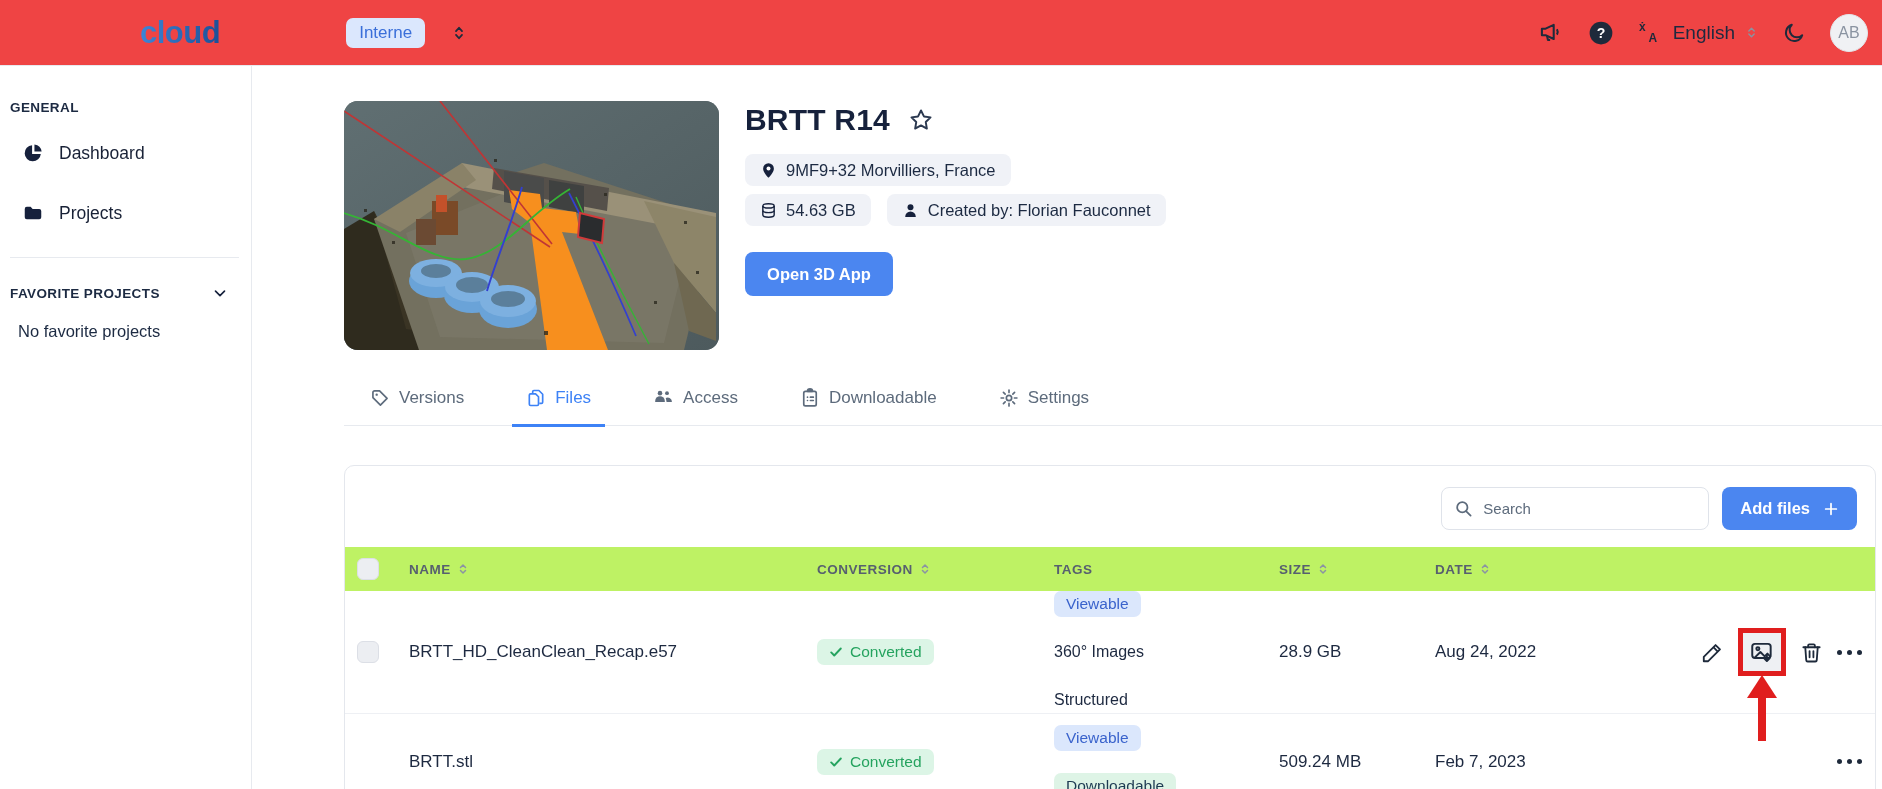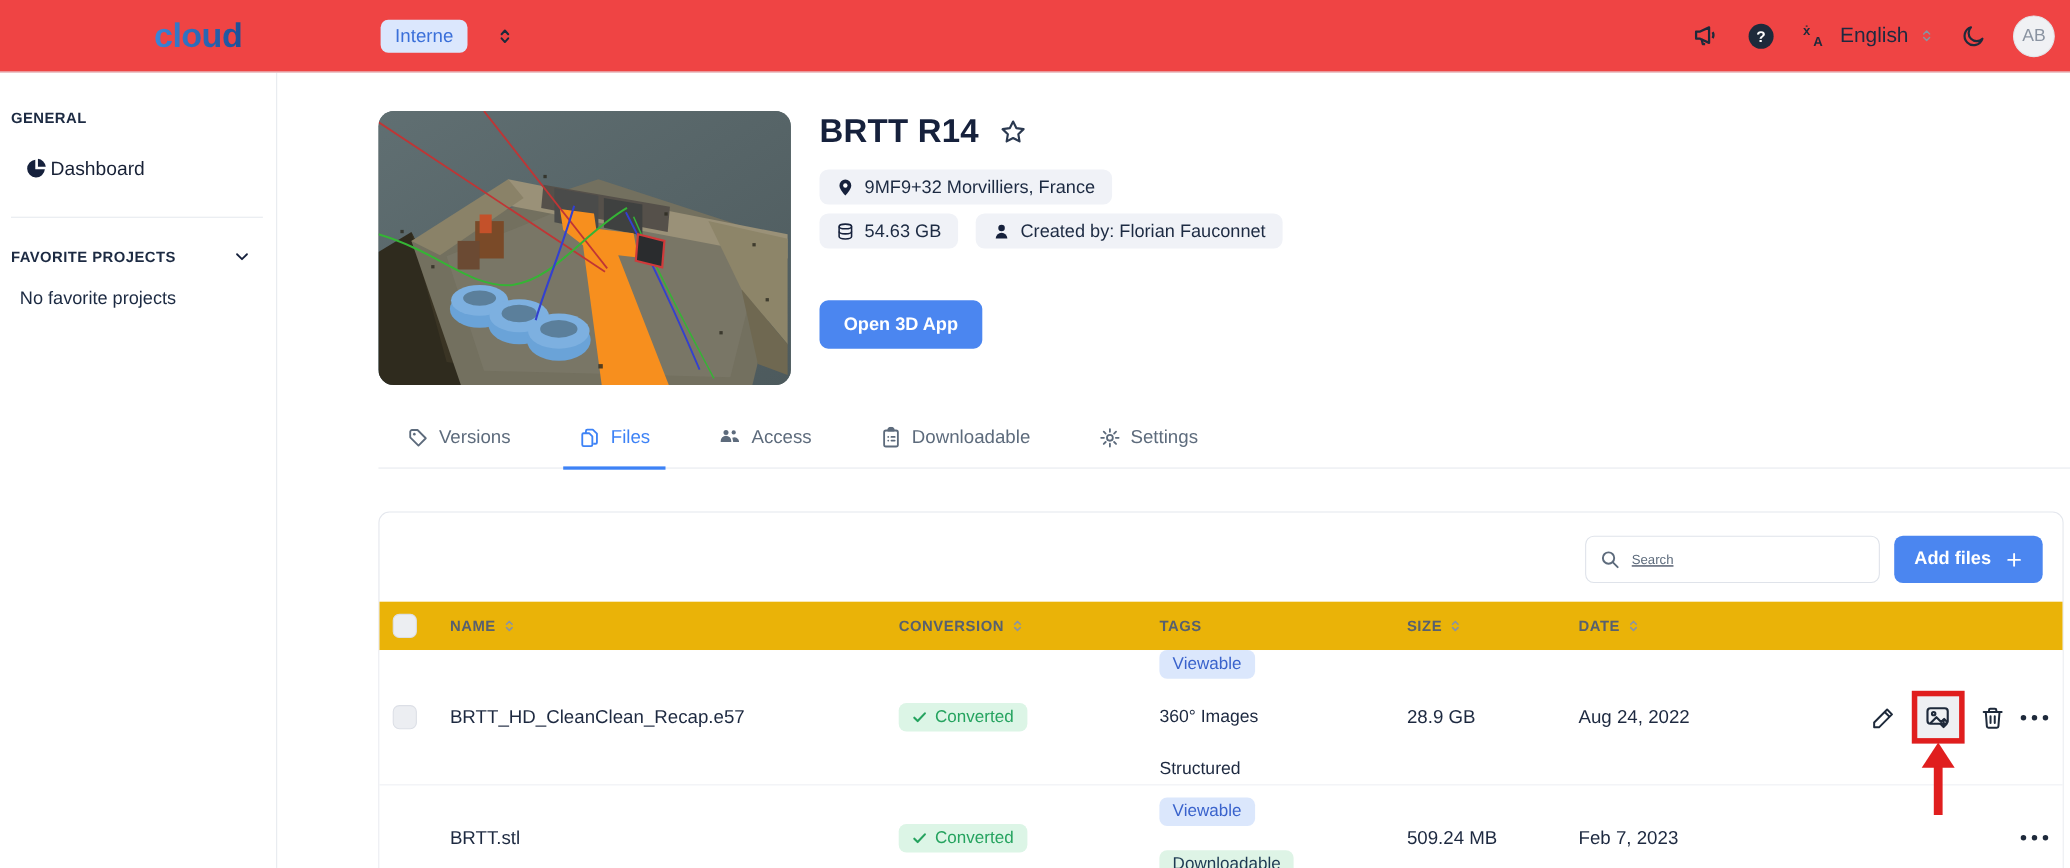--- a/index.html
+++ b/index.html
@@ -21,60 +21,60 @@
   .lang { display:flex; align-items:center; gap:10px; }
   .lang-label { font-size:19px; color:#1d2940; }
   .avatar { width:38px; height:38px; border-radius:50%; background:#f0f1f4; border:1px solid #e3e5ea;
             display:flex; align-items:center; justify-content:center; font-size:16px; color:#8a93a1; }
 
   
   .sidebar { position:absolute; top:66px; left:0; bottom:0; width:252px; background:#fff;
              border-right:1px solid #e7eaef; padding-top:34px; }
   .side-section-title { display:flex; align-items:center; justify-content:space-between;
              padding:0 22px 0 10px; font-size:13.5px; font-weight:700; letter-spacing:.4px; color:#1c2a42; }
-  .side-item { display:flex; align-items:center; gap:2px; padding-left:22px; height:44px;
+  .side-item { display:flex; align-items:center; gap:15px; padding-left:22px; height:44px;
                margin-top:16px; font-size:17.5px; color:#182136; cursor:pointer; }
   .side-divider { border-top:1px solid #e7eaef; margin:22px 12px 0 10px; }
   .fav-title { margin-top:26px; }
   .fav-empty { margin-top:20px; padding-left:18px; font-size:16.5px; color:#1c2a42; }
 
   
   .main { position:absolute; left:312px; top:66px; right:0; bottom:0; padding-left:32px; }
   .project-header { display:flex; margin-top:35px; }
   .thumb { width:375px; height:249px; border-radius:14px; overflow:hidden; flex:none; background:#57666a; }
   .proj-info { margin-left:26px; padding-top:2px; }
   .title-row { display:flex; align-items:center; gap:18px; }
   .proj-title { font-size:30px; font-weight:700; color:#16213c; letter-spacing:.2px; }
   .badge { display:inline-flex; align-items:center; gap:9px; background:#f0f2f7; border-radius:8px;
            padding:0 15px; height:32px; font-size:16.5px; color:#1c2a42; }
   .badge-row1 { margin-top:17px; display:flex; }
   .badge-row2 { margin-top:8px; display:flex; gap:16px; }
-  .open-btn { margin-top:47px; width:148px; height:44px; background:#4b86f0; border:none; border-radius:8px;
+  .open-btn { margin-top:26px; width:148px; height:44px; background:#4b86f0; border:none; border-radius:8px;
               color:#fff; font-size:16.5px; font-weight:600; font-family:inherit;
               display:flex; align-items:center; justify-content:center; cursor:pointer; }
 
   
   .tabs { margin-top:37px; display:flex; padding-left:12px; border-bottom:1px solid #e7eaef; }
   .tab { display:flex; align-items:center; gap:9px; padding:0 14px 16px 14px; margin-right:34px;
          font-size:17px; color:#5d6b7c; cursor:pointer; border-bottom:3px solid transparent; margin-bottom:-2px; }
   .tab.active { color:#3d82f6; border-bottom-color:#3d82f6; }
 
   
   .card { margin:39px 6px 0 0; border:1px solid #e4e7ed; border-radius:10px; height:420px; background:#fff; }
   .toolbar { display:flex; justify-content:flex-end; align-items:center; gap:13px; padding:21px 18px 17px; }
   .searchbox { width:268px; height:43px; border:1px solid #dfe3ea; border-radius:8px;
                display:flex; align-items:center; gap:10px; padding:0 12px; background:#fff; }
-  .searchbox input { border:none; outline:none; flex:1; font-size:12px; font-family:inherit; color:#1d2940;text-decoration:underline; }
+  .searchbox input { border:none; outline:none; flex:1; font-size:15px; font-family:inherit; color:#1d2940; }
   .searchbox input::placeholder { color:#5d6b7c; }
   .addfiles-btn { height:43px; padding:0 18px; background:#4b86f0; border:none; border-radius:8px; color:#fff;
                   font-size:16.5px; font-weight:600; font-family:inherit; display:flex; align-items:center;
                   gap:13px; cursor:pointer; }
 
   .tgrid { display:grid; grid-template-columns:64px 408px 237px 225px 156px 262px 1fr; align-items:center; }
-  .thead { height:44px; background:#eab308; color:#57606f; font-size:13.5px; font-weight:700; letter-spacing:.5px; }
+  .thead { height:44px; background:#bef264; color:#57606f; font-size:13.5px; font-weight:700; letter-spacing:.5px; }
   .th { display:flex; align-items:center; gap:6px; }
   .cb-cell { padding-left:12px; }
   .checkbox { width:22px; height:22px; border-radius:6px; background:#eceef2; border:1px solid #dcdfe6; cursor:pointer; }
   .trow { min-height:96px; background:#fff; }
   .trow + .trow { border-top:1px solid #eef0f4; }
   .cell-name { font-size:17px; color:#1d2940; }
   .pill { display:inline-flex; align-items:center; gap:7px; border-radius:7px; padding:4px 12px; font-size:15.5px; }
   .pill-green { background:#dcf5e6; color:#25a35f; }
   .tag-blue  { background:#dbe7fc; color:#3a63cc; }
   .tag-green { background:#def4e6; color:#1d3a52; }
@@ -148,20 +148,26 @@
     </div>
 
     <div class="side-item">
       <svg width="22" height="22" viewBox="0 0 24 24">
           <path d="M11 3.5A8.8 8.8 0 1 0 20.5 13H11z" fill="#16213c"></path>
           <path d="M13.6 2.6a8.9 8.9 0 0 1 7.8 7.8h-7.8z" fill="#16213c"></path>
         </svg>
       <span>Dashboard</span>
     </div>
 
+    <div class="side-item">
+      <svg width="22" height="22" viewBox="0 0 24 24">
+          <path d="M3 7.5A2.2 2.2 0 0 1 5.2 5.3h4.2l2.2 2.2h7.2A2.2 2.2 0 0 1 21 9.7v7A2.2 2.2 0 0 1 18.8 18.9H5.2A2.2 2.2 0 0 1 3 16.7z" fill="#16213c"></path>
+        </svg>
+      <span>Projects</span>
+    </div>
 
     <div class="side-divider"></div>
 
     <div class="side-section-title fav-title">
       <span>FAVORITE PROJECTS</span>
       <svg width="18" height="18" viewBox="0 0 24 24" fill="none" stroke="#16213c" stroke-width="2.2" stroke-linecap="round" stroke-linejoin="round">
           <path d="M6 9.5l6 6 6-6"></path>
         </svg>
     </div>
     <div class="fav-empty">No favorite projects</div>

